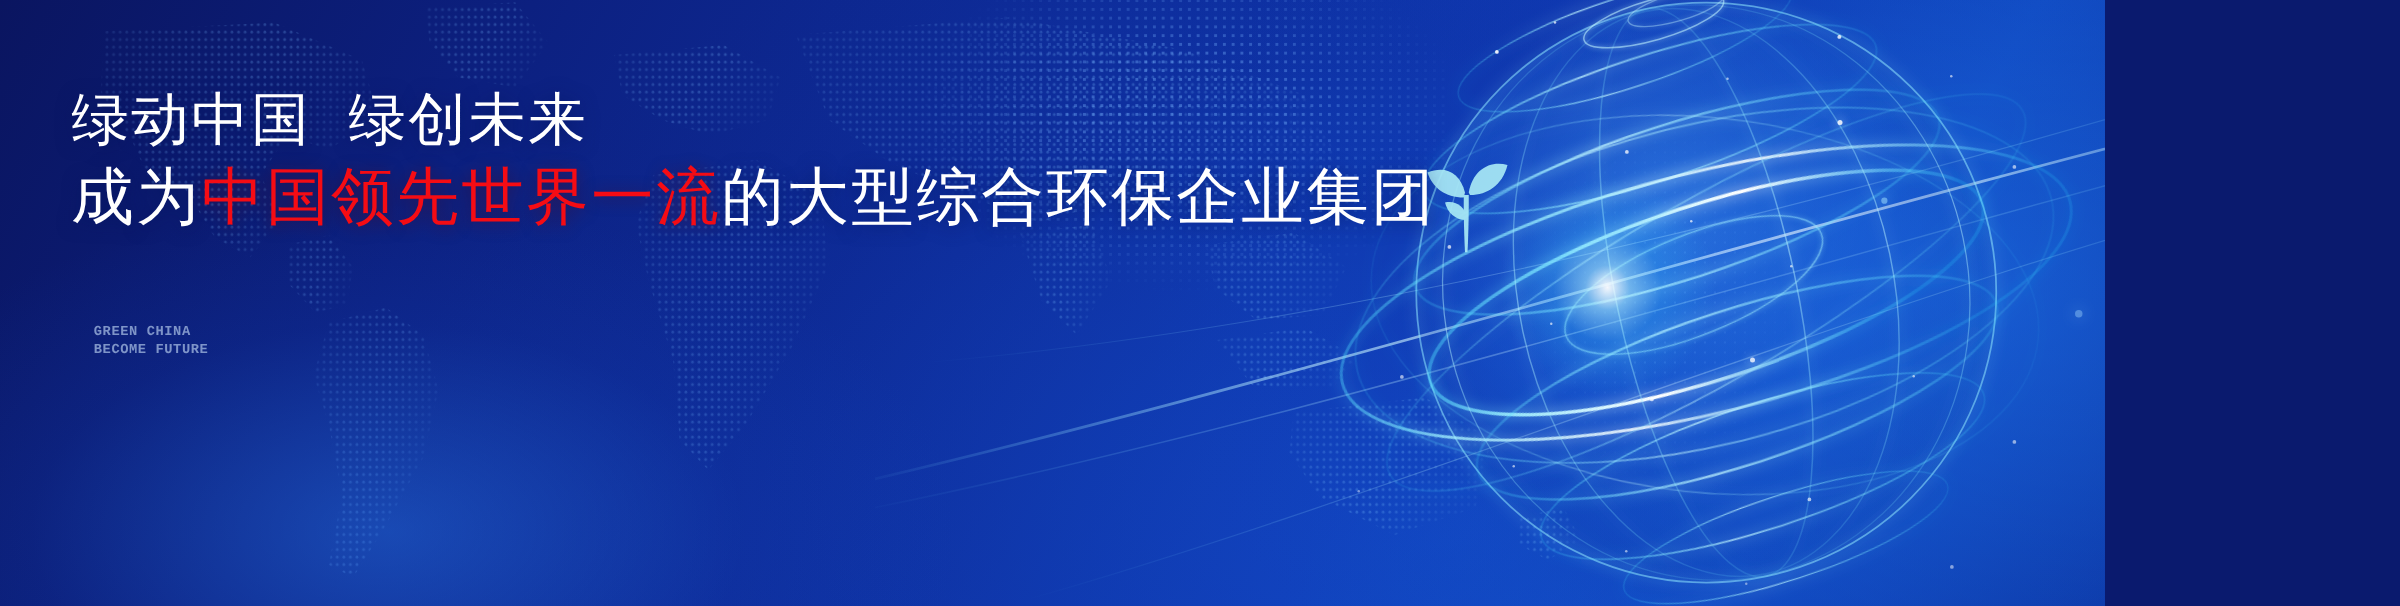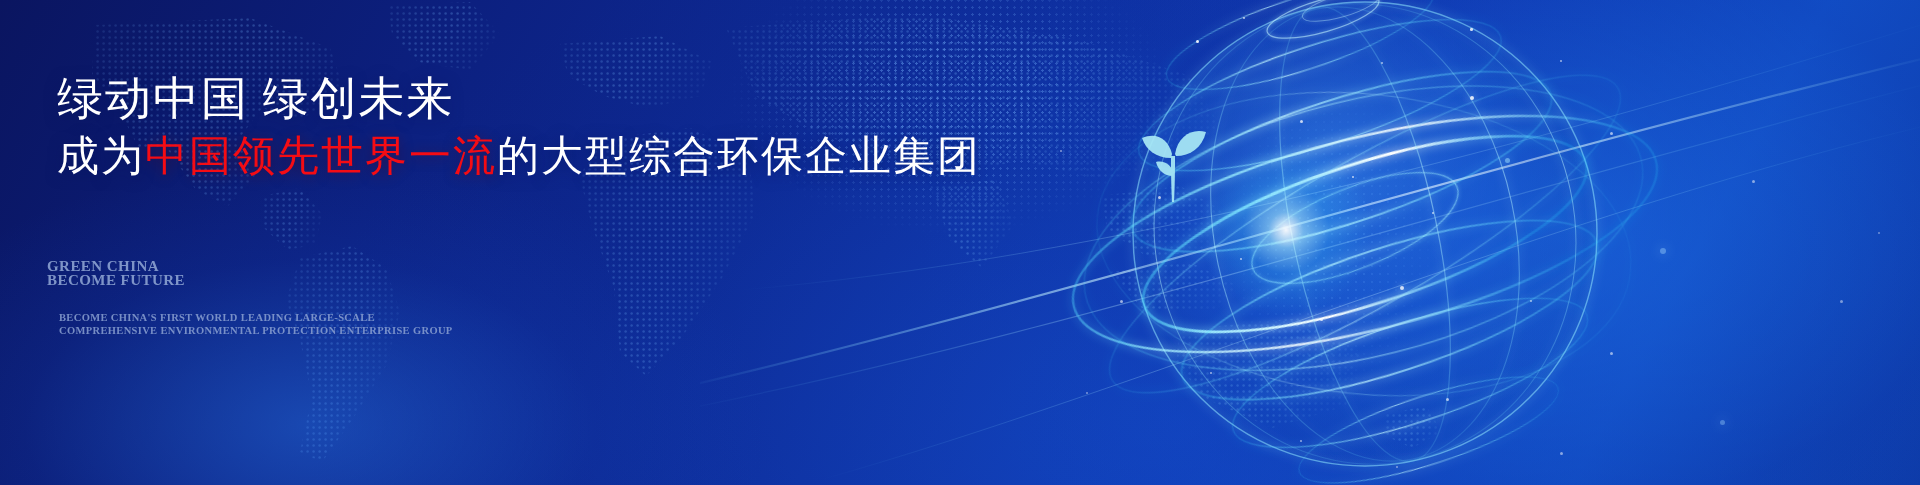--- a/index.html
+++ b/index.html
@@ -1,22 +1,22 @@
 <!DOCTYPE html>
 <html><head>
 <meta charset="utf-8">
 <style>
   html,body{margin:0;padding:0;background:#0a1a6e;}
   *{box-sizing:border-box;}
 
   .banner{
     position:relative;
-    width:1920px;height:485px;
+    width:1684px;height:485px;
     overflow:hidden;
-    font-family:Liberation Serif, serif;
+    font-family:Liberation Mono, monospace;
     background:
       radial-gradient(ellipse 900px 620px at 1560px 230px, rgba(30,110,230,0.55) 0%, rgba(16,60,180,0.25) 45%, rgba(10,30,120,0) 72%),
       radial-gradient(ellipse 1100px 700px at 1180px 420px, rgba(22,90,215,0.40) 0%, rgba(12,45,150,0.12) 55%, rgba(8,25,110,0) 80%),
       linear-gradient(118deg, #0a1560 0%, #0c2080 22%, #0e2d9c 45%, #0f39b4 66%, #1150c8 84%, #0d3ca8 100%);
     padding-left: 12px;
   }
 
   
   .maptex{
     position:absolute;inset:0;
@@ -57,32 +57,32 @@
   .copy{position:absolute;left:57px;top:72px;width:1020px;z-index:6;}
 
   .headline1{
     font-size:46px;line-height:1.18;
     font-weight:400;letter-spacing:2px;
     color:#ffffff;
     white-space:nowrap;
     text-shadow:0 2px 14px rgba(0,20,90,.55);
   }
   .headline2{
-    font-size:42px;line-height:1.18;
+    font-size:50px;line-height:1.18;
     font-weight:400;letter-spacing:2px;
     color:#ffffff;
     white-space:nowrap;
     margin-top:6px;
     text-shadow:0 2px 14px rgba(0,20,90,.55);
   }
   .hl-red{color:#f50c14;text-shadow:0 2px 14px rgba(90,0,0,.45);}
 
   .sub-en{
-    position:absolute;left:47px;top:259px;
-    font-size:15px;line-height:14px;
+    position:absolute;left:75px;top:259px;
+    font-size:11px;line-height:14px;
     font-weight:700;letter-spacing:.45px;
     color:#93a9d6;
     opacity:.85;
     z-index:6;
   }
   .sub-en2{
     position:absolute;left:59px;top:311px;
     font-size:10.5px;line-height:13px;
     font-weight:700;letter-spacing:.35px;
     color:#8fa5d4;
@@ -325,18 +325,14 @@
   <div class="copy">
     <div class="headline1">绿动中国 绿创未来</div>
     <div class="headline2"><span>成为</span><span class="hl-red">中国领先世界一流</span><span>的大型综合环保企业集团</span></div>
   </div>
 
   <div class="sub-en">
     <div>GREEN CHINA</div>
     <div>BECOME FUTURE</div>
   </div>
 
-  <div class="sub-en2">
-    <div>BECOME CHINA'S FIRST WORLD LEADING LARGE-SCALE</div>
-    <div>COMPREHENSIVE ENVIRONMENTAL PROTECTION ENTERPRISE GROUP</div>
-  </div>
 
 </div>
 
 </body></html>

